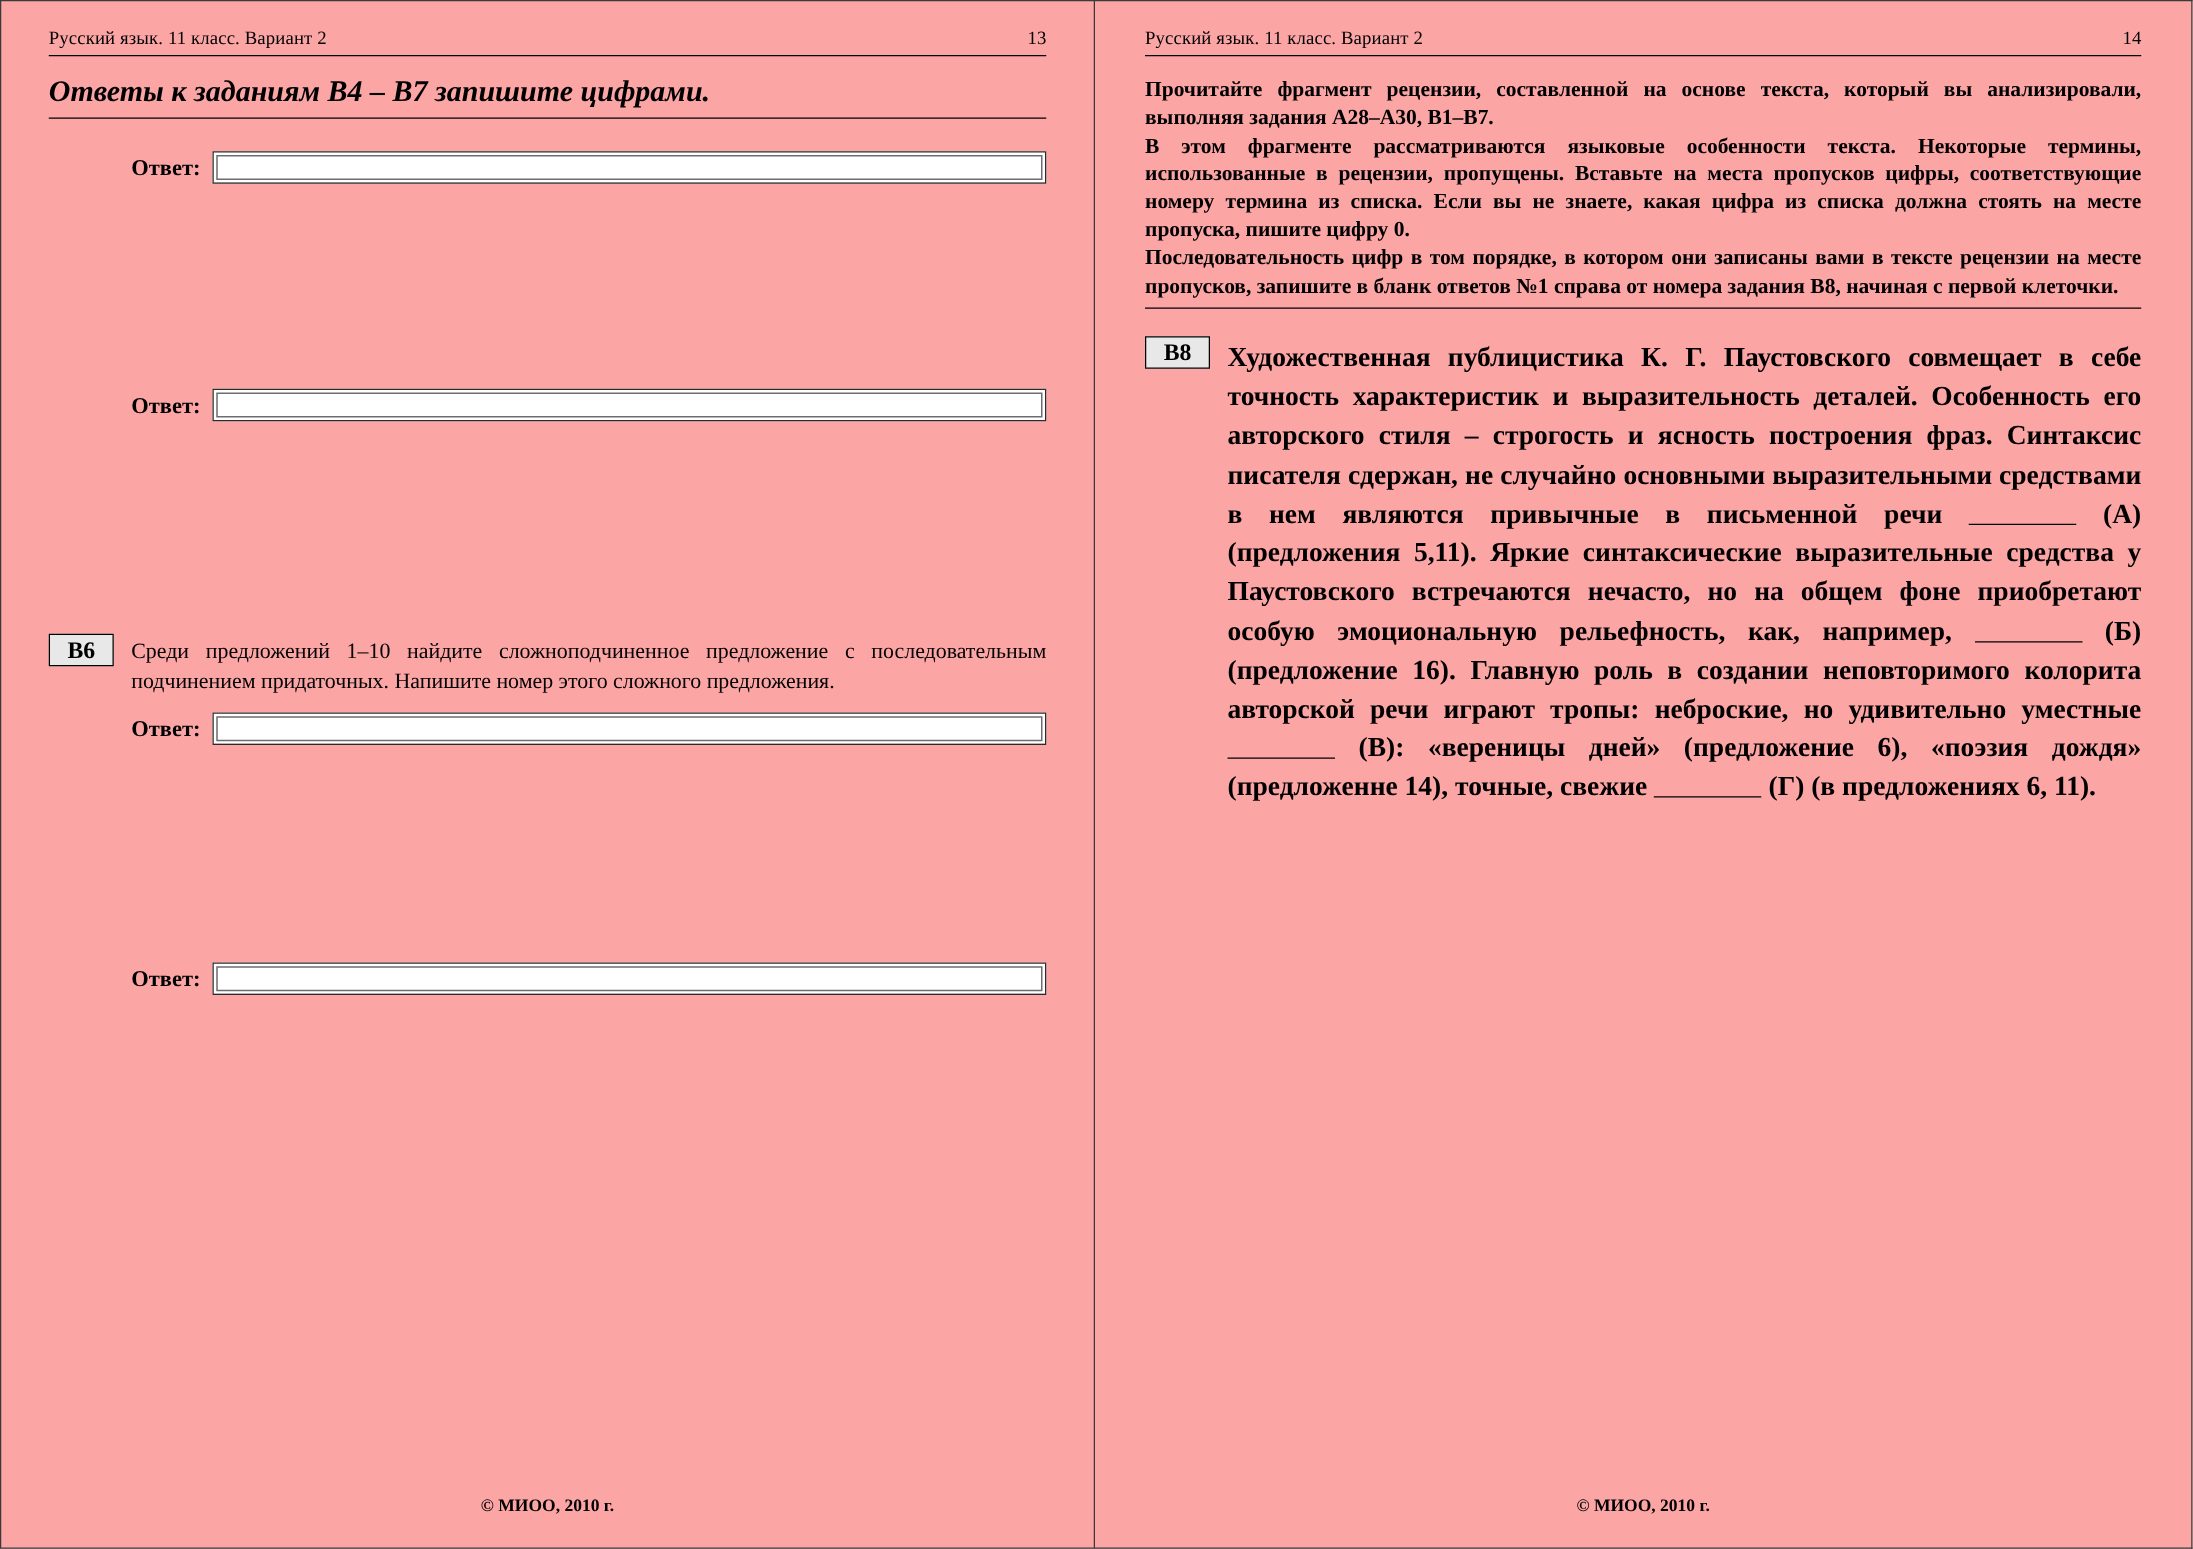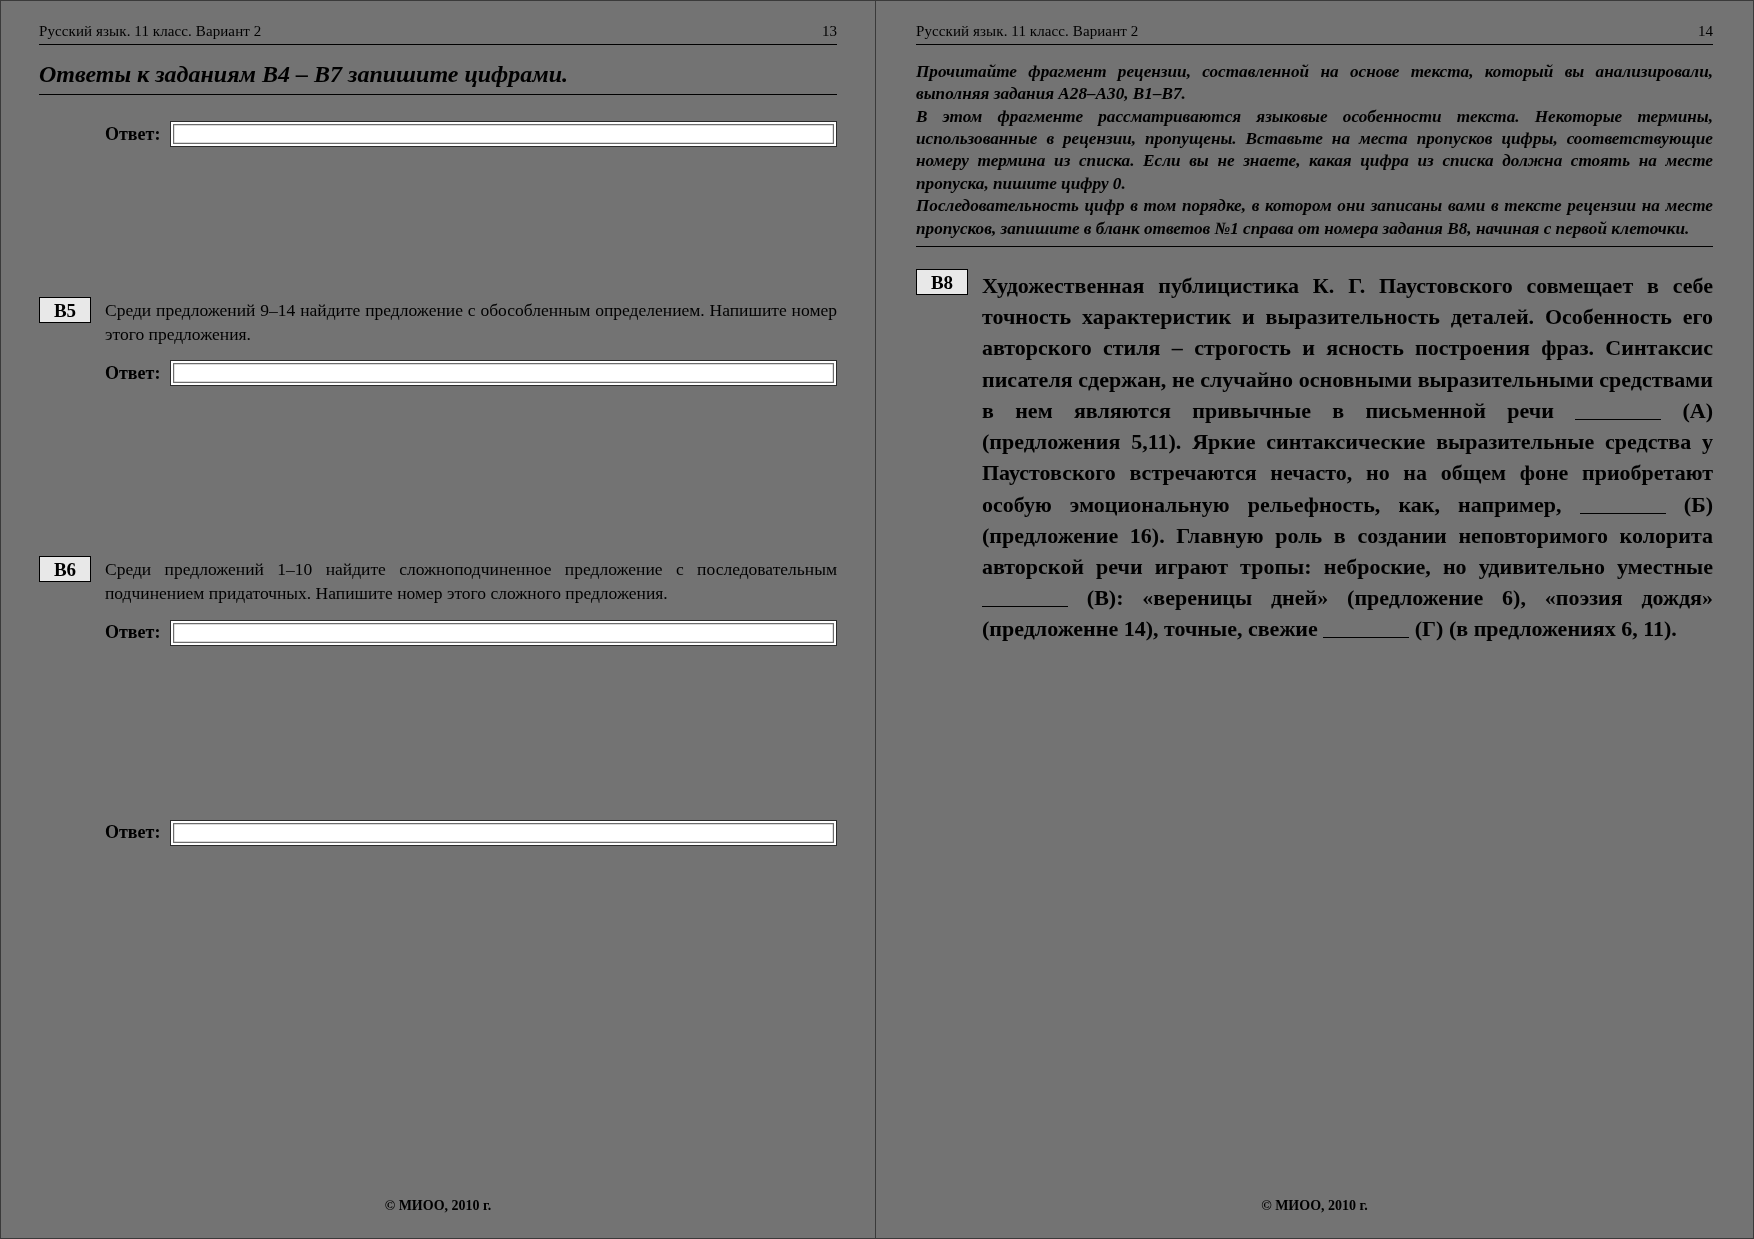--- a/index.html
+++ b/index.html
@@ -17,21 +17,21 @@
   .spread {
     display: flex;
     width: 1754px;
     height: 1239px;
     box-sizing: border-box;
   }
   .page {
     position: relative;
     box-sizing: border-box;
     height: 1239px;
-    background: #737373;
+    background: #fca5a5;
   }
   .page-left {
     width: 876px;
     border: 1px solid #3a3a3a;
     padding: 22px 38px 0 38px;
   }
   .page-right {
     width: 878px;
     border: 1px solid #3a3a3a;
     border-left: none;
@@ -108,21 +108,20 @@
     box-shadow: inset 0 0 0 2px #fff, inset 0 0 0 3.2px #6d6d6d;
     box-sizing: border-box;
   }
 
   .gap-b4 { height: 150px; }
   .gap-b5 { height: 170px; }
   .gap-b6 { height: 160px; }
 
   .rubric {
     font-weight: bold;
-    font-style: italic;
     font-size: 17.2px;
     line-height: 1.3;
     text-align: justify;
     text-justify: inter-word;
     padding-bottom: 6px;
     border-bottom: 1.6px solid #000;
     margin-bottom: 22px;
   }
   .rubric p { margin: 0; }
   .rubric .u { text-decoration: underline; }
@@ -171,24 +170,20 @@
     <div class="task">
       <div class="answer-row">
         <div class="answer-label">Ответ:</div>
         <div class="answer-box"></div>
       </div>
     </div>
 
     <div class="gap-b4"></div>
 
     <div class="task">
-      <div class="task-row">
-        <div class="task-code">B5</div>
-        <div class="task-text">Среди предложений 9–14 найдите предложение с обособленным определением. Напишите номер этого предложения.</div>
-      </div>
       <div class="answer-row">
         <div class="answer-label">Ответ:</div>
         <div class="answer-box"></div>
       </div>
     </div>
 
     <div class="gap-b5"></div>
 
     <div class="task">
       <div class="task-row">

